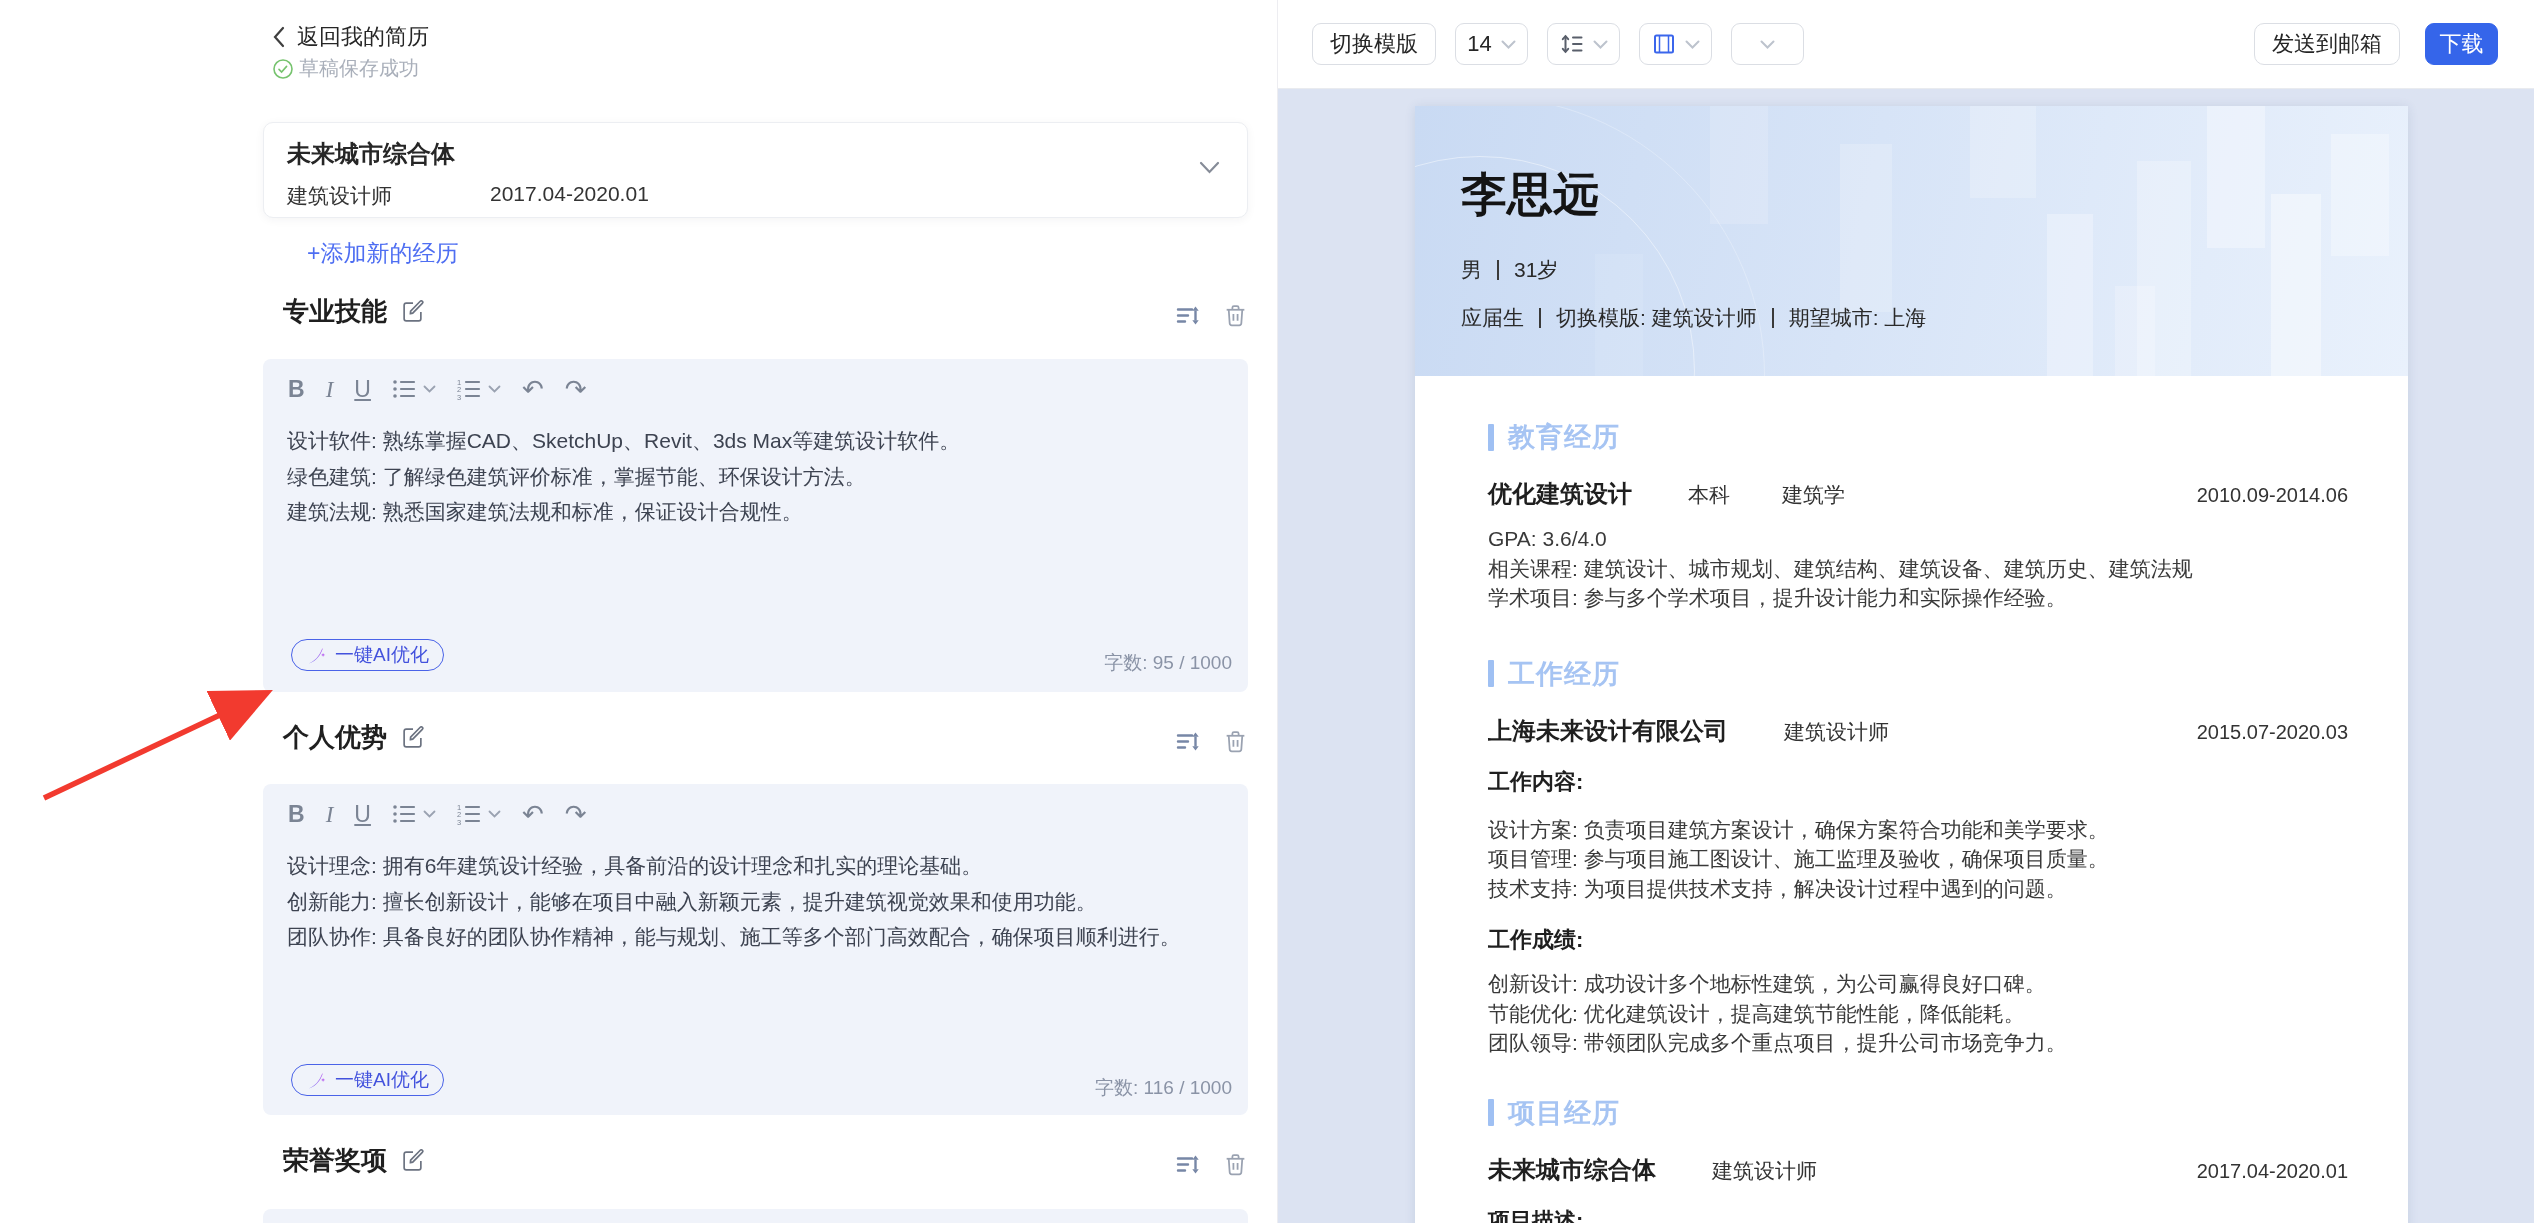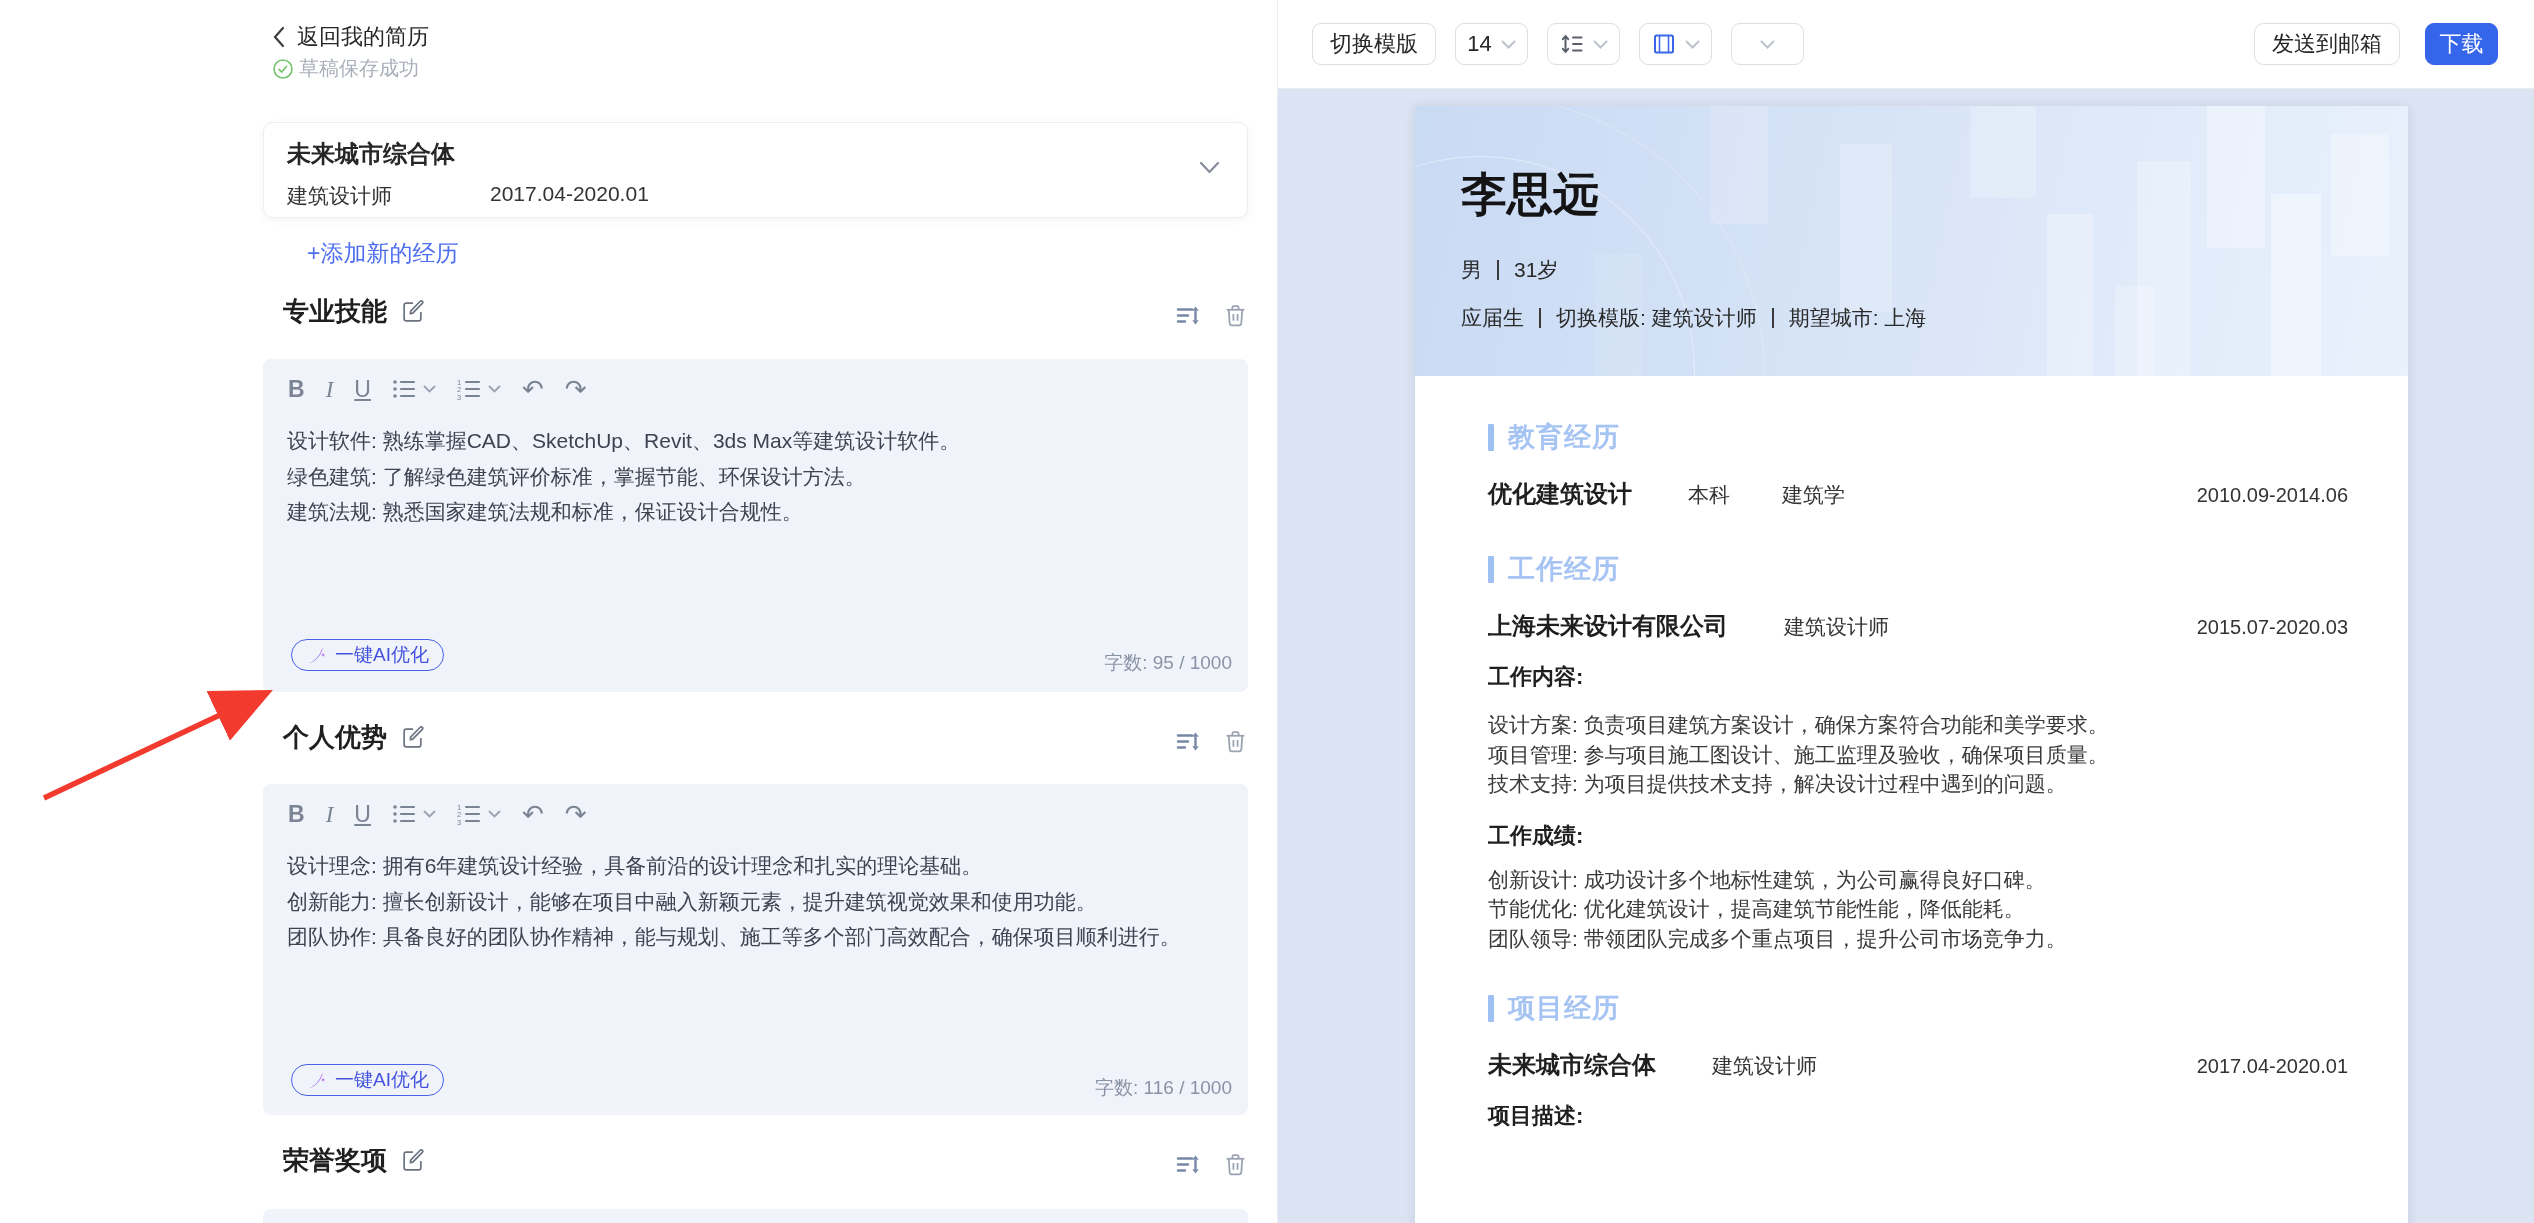--- a/index.html
+++ b/index.html
@@ -482,20 +482,25 @@
         <div class="r-sec-title">
           <span class="bar"></span>
           <span class="txt">教育经历</span>
         </div>
         <div class="r-entry">
           <span class="name">优化建筑设计</span>
           <span class="sub">本科</span>
           <span class="sub sub2">建筑学</span>
           <span class="date">2010.09-2014.06</span>
         </div>
+        <div class="r-lines">
+          <div>GPA: 3.6/4.0</div>
+          <div>相关课程: 建筑设计、城市规划、建筑结构、建筑设备、建筑历史、建筑法规</div>
+          <div>学术项目: 参与多个学术项目，提升设计能力和实际操作经验。</div>
+        </div>
 
         <div class="r-sec-title mt44">
           <span class="bar"></span>
           <span class="txt">工作经历</span>
         </div>
         <div class="r-entry">
           <span class="name">上海未来设计有限公司</span>
           <span class="sub">建筑设计师</span>
           <span class="date">2015.07-2020.03</span>
         </div>

